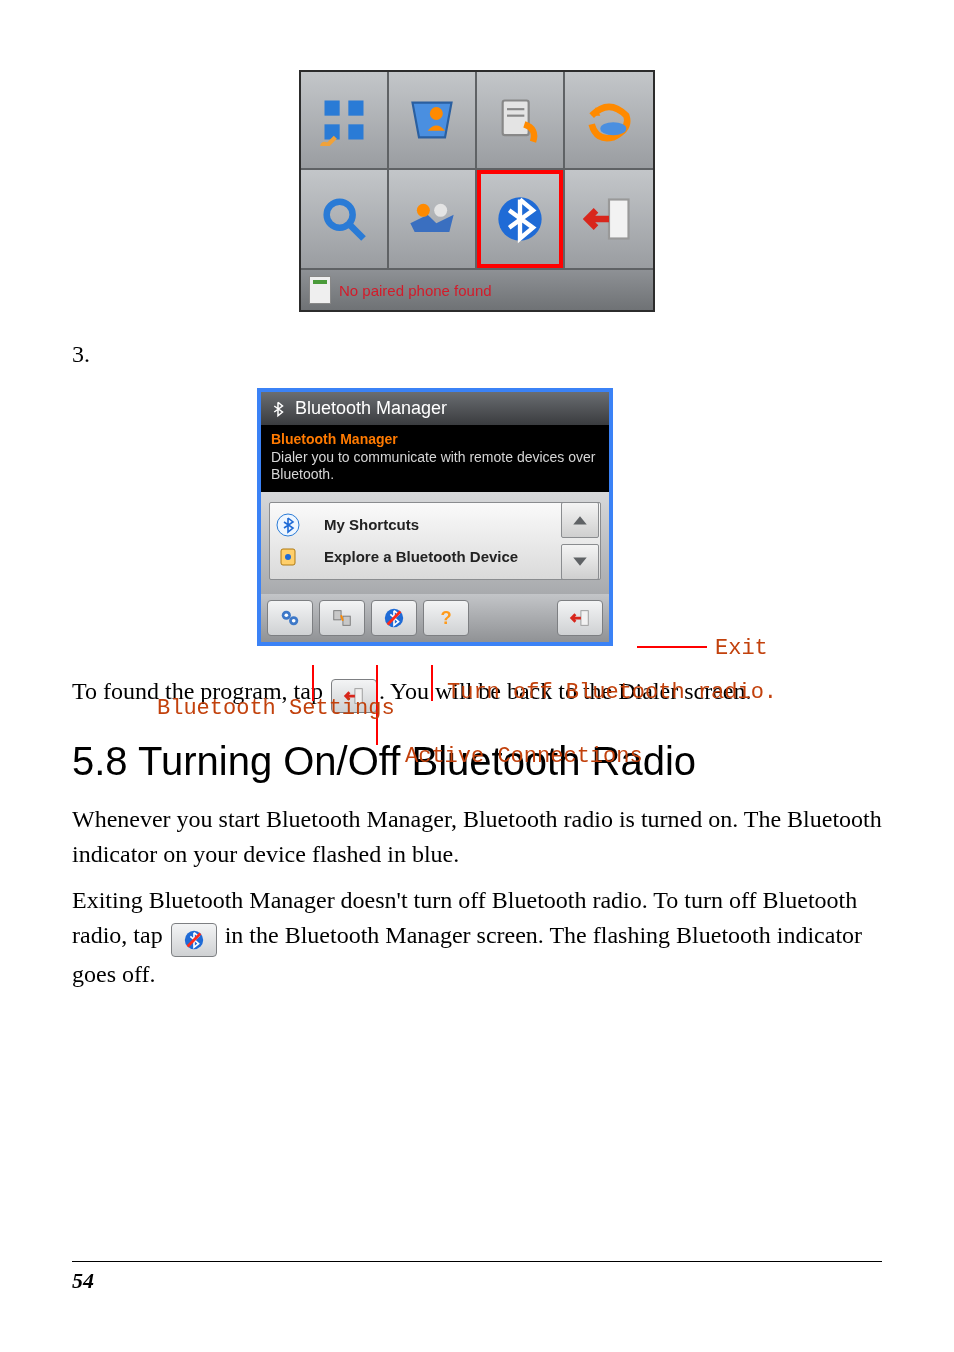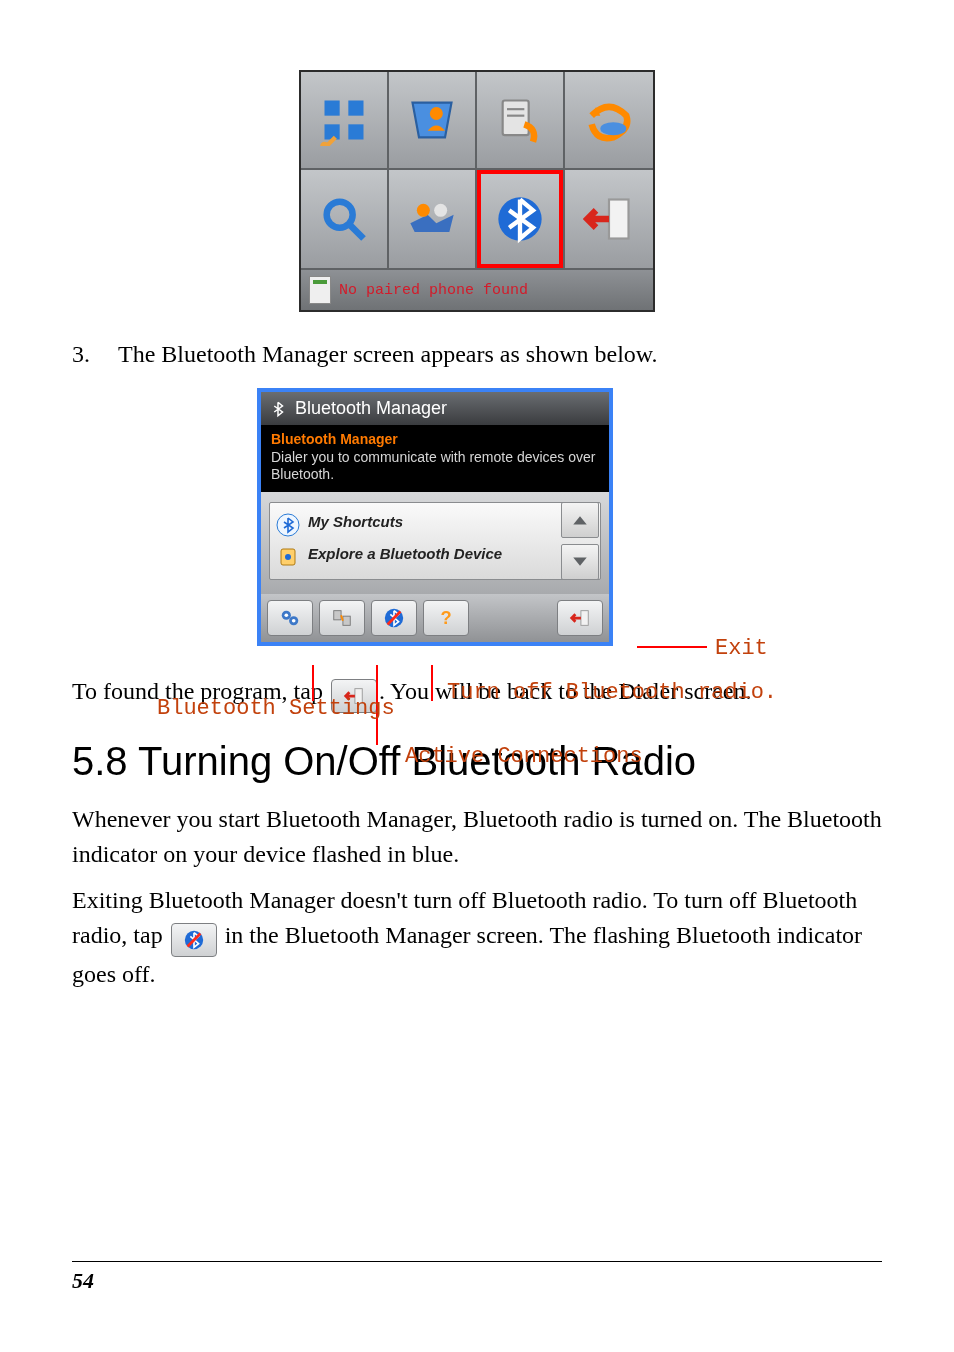--- a/index.html
+++ b/index.html
@@ -40,21 +40,21 @@
   .icon-cell:nth-child(4n) { border-right: none; }
   .icon-grid > .icon-cell:nth-child(n+5) { border-bottom: none; }
   .icon-cell.highlight { box-shadow: inset 0 0 0 4px #ff0000; }
   .shot1-status {
     border-top: 2px solid #5f6265;
     background: linear-gradient(#8e9195, #6f7275);
     padding: 6px 8px;
     display: flex;
     align-items: center;
     gap: 8px;
-    font-family: Liberation Mono, monospace;
+    font-family: Liberation Sans, sans-serif;
     font-size: 15px;
     color: #d31b2a;
   }
   .shot1-status-icon {
     width: 20px; height: 26px; background:#efefef; border:1px solid #888; position:relative;
   }
   .shot1-status-icon::before{content:"";position:absolute;top:3px;left:3px;right:3px;height:4px;background:#4a9b3a;}
 
   
   svg.ic { width: 52px; height: 52px; }
@@ -104,27 +104,26 @@
     position: relative;
   }
   .bm-panel {
     background: linear-gradient(#fafafa, #dadada);
     border: 1px solid #8a8c8f;
     border-radius: 2px;
     padding: 6px 6px;
   }
   .bm-row {
     display: flex;
-    align-items: flex-start;
-    gap: 8px;
+    align-items: center;
+    gap: 24px;
     padding: 4px 0;
     font-size: 15px;
     font-weight: bold;
     color: #222;
-    font-style: italic;
   }
   .bm-row .sm-ic { width:24px;height:24px;flex:none; }
   .bm-arrows {
     position: absolute;
     right: 10px;
     top: 10px;
     display: flex;
     flex-direction: column;
     gap: 6px;
   }
@@ -267,21 +266,20 @@
       </div>
     </div>
     <div class="shot1-status">
       <div class="shot1-status-icon"></div>
       <span>No paired phone found</span>
     </div>
   </div>
 
   <div class="step">
     <span class="step-num">3.</span>
-    <span>The Bluetooth Manager screen appears as shown below.</span>
   </div>
 
   <div class="shot2-wrap">
     <div class="shot2">
       <div class="bm-title">
         <svg width="18" height="18" viewBox="0 0 24 24">
             <path d="M12 3 L12 21 L18 16 L7 8 M12 3 L18 8 L7 16" fill="none" stroke="#fff" stroke-width="2"></path>
           </svg>
         <span>Bluetooth Manager</span>
       </div>

